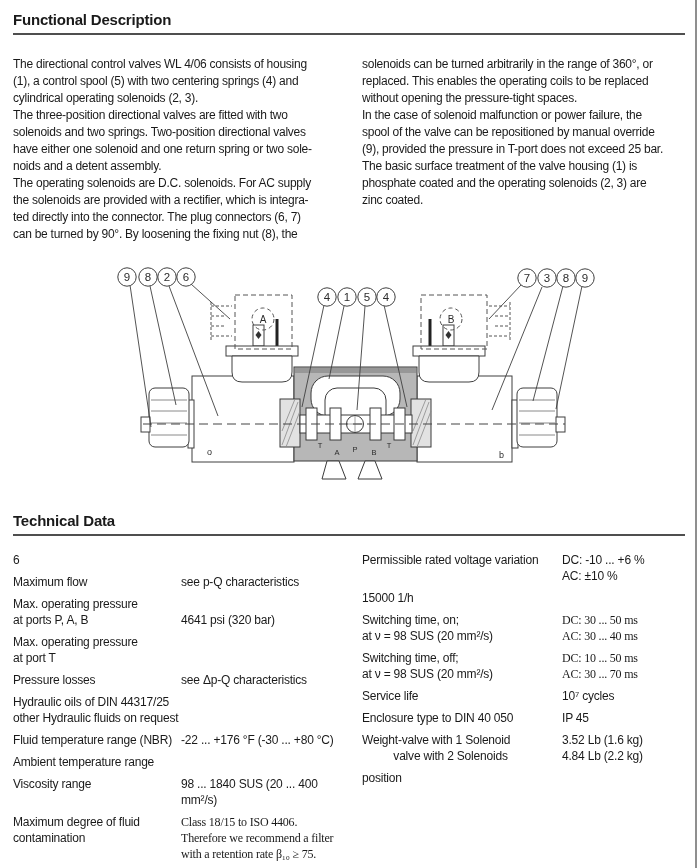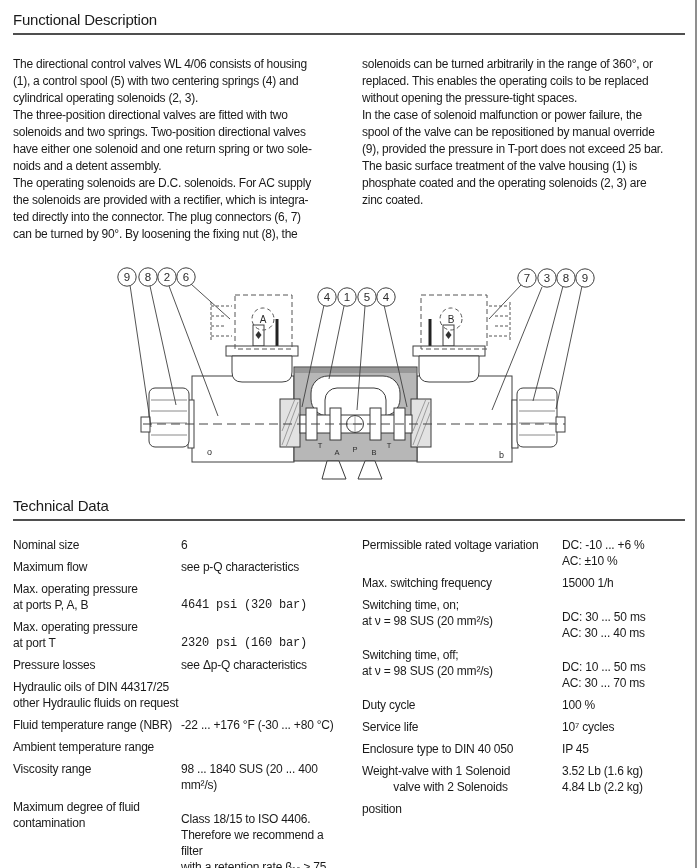--- a/index.html
+++ b/index.html
@@ -2,41 +2,41 @@
 <html><head>
 <meta charset="utf-8">
 <style>
   html,body{margin:0;padding:0;}
   body{
     width:697px;height:868px;box-sizing:border-box;
     background:#ffffff;color:#1a1a1a;position:relative;overflow:hidden;
     font-family:"Liberation Sans",sans-serif;
     padding:8px 12px 0 13px;
   }
-  .sec-title{font-size:15px;font-weight:400;letter-spacing:-0.2px;margin:0;padding:3px 0 5px;}
+  .sec-title{font-size:15px;font-weight:700;letter-spacing:-0.2px;margin:0;padding:3px 0 5px;}
   .rule{border:0;border-top:2px solid #4f4f4f;margin:0;}
   .cols{
     display:grid;grid-template-columns:1fr 1fr;column-gap:26px;
     margin-top:21px;font-size:12px;line-height:17px;letter-spacing:-0.25px;
   }
   .cols .coltext{white-space:pre-line;}
   .diagram-wrap{margin-top:16px;text-align:center;}
   svg{display:block;margin:0 auto;}
   svg text{font-family:"Liberation Sans",sans-serif;fill:#2c2c2c;}
-  .tech-head{}
+  .tech-head{margin-top:15px;}
   .tech{
     margin-top:16px;display:grid;grid-template-columns:1fr 1fr;column-gap:26px;
     font-size:12px;line-height:16px;letter-spacing:-0.2px;
   }
   .trow{display:grid;margin-bottom:6px;}
   .tcol-left .trow{grid-template-columns:168px 1fr;}
   .tcol-right .trow{grid-template-columns:200px 1fr;}
   .tlabel,.tvalue{white-space:pre-wrap;}
-  .tvalue.bottom{align-self:end;font-family:Liberation Mono, monospace;}
-  .tvalue.shift{margin-top:12px;}
+  .tvalue.bottom{align-self:end;}
+  .tvalue.shift{margin-top:0;font-family:Liberation Serif, serif;}
   .scan-edge{position:absolute;top:0;right:0;width:2px;height:100%;background:#8f8f8f;}
 </style>
 </head>
 <body>
 
 <div class="scan-edge"></div>
 
 <h1 class="sec-title">Functional Description</h1>
 <hr class="rule">
 
@@ -227,36 +227,34 @@
     </g>
   </svg>
 </div>
 
 <h1 class="sec-title tech-head">Technical Data</h1>
 <hr class="rule">
 
 <div class="tech">
   <div class="tcol-left">
       <div class="trow">
-        <div class="tlabel">Nominal size</div>
         <div class="tvalue top">6</div>
       </div>
       <div class="trow">
         <div class="tlabel">Maximum flow</div>
         <div class="tvalue top">see p-Q characteristics</div>
       </div>
       <div class="trow">
         <div class="tlabel">Max. operating pressure
 at ports P, A, B</div>
         <div class="tvalue bottom">4641 psi (320 bar)</div>
       </div>
       <div class="trow">
         <div class="tlabel">Max. operating pressure
 at port T</div>
-        <div class="tvalue bottom">2320 psi (160 bar)</div>
       </div>
       <div class="trow">
         <div class="tlabel">Pressure losses</div>
         <div class="tvalue top">see Δp-Q characteristics</div>
       </div>
       <div class="trow">
         <div class="tvalue top">Hydraulic oils of DIN 44317/25
 other Hydraulic fluids on request</div>
       </div>
       <div class="trow">
@@ -278,40 +276,35 @@
 with a retention rate β₁₀ ≥ 75.</div>
       </div>
     </div>
   <div class="tcol-right">
       <div class="trow">
         <div class="tlabel">Permissible rated voltage variation</div>
         <div class="tvalue top">DC: -10 ... +6 %
 AC: ±10 %</div>
       </div>
       <div class="trow">
-        <div class="tlabel">Max. switching frequency</div>
         <div class="tvalue top">15000 1/h</div>
       </div>
       <div class="trow">
         <div class="tlabel">Switching time, on;
 at ν = 98 SUS (20 mm²/s)</div>
         <div class="tvalue shift">DC: 30 ... 50 ms
 AC: 30 ... 40 ms</div>
       </div>
       <div class="trow">
         <div class="tlabel">Switching time, off;
 at ν = 98 SUS (20 mm²/s)</div>
         <div class="tvalue shift">DC: 10 ... 50 ms
 AC: 30 ... 70 ms</div>
       </div>
       <div class="trow">
-        <div class="tlabel">Duty cycle</div>
-        <div class="tvalue top">100 %</div>
-      </div>
-      <div class="trow">
         <div class="tlabel">Service life</div>
         <div class="tvalue top">10⁷ cycles</div>
       </div>
       <div class="trow">
         <div class="tlabel">Enclosure type to DIN 40 050</div>
         <div class="tvalue top">IP 45</div>
       </div>
       <div class="trow">
         <div class="tlabel">Weight-valve with 1 Solenoid
           valve with 2 Solenoids</div>

